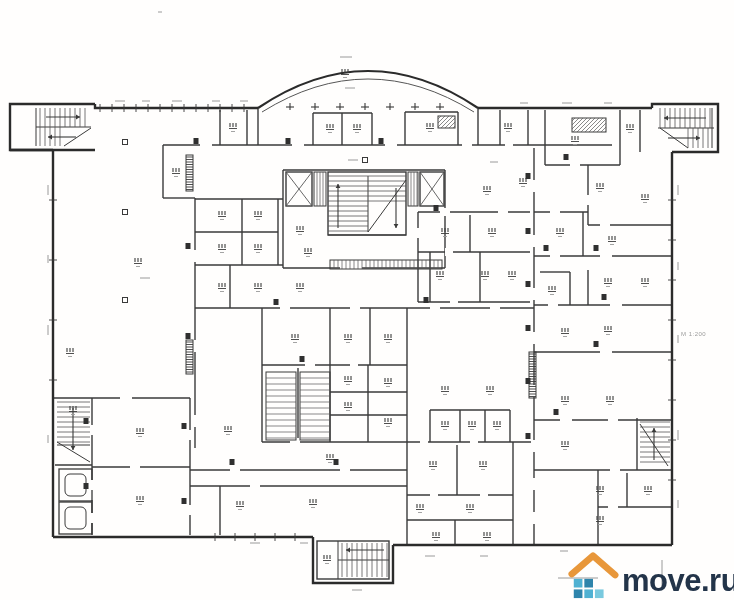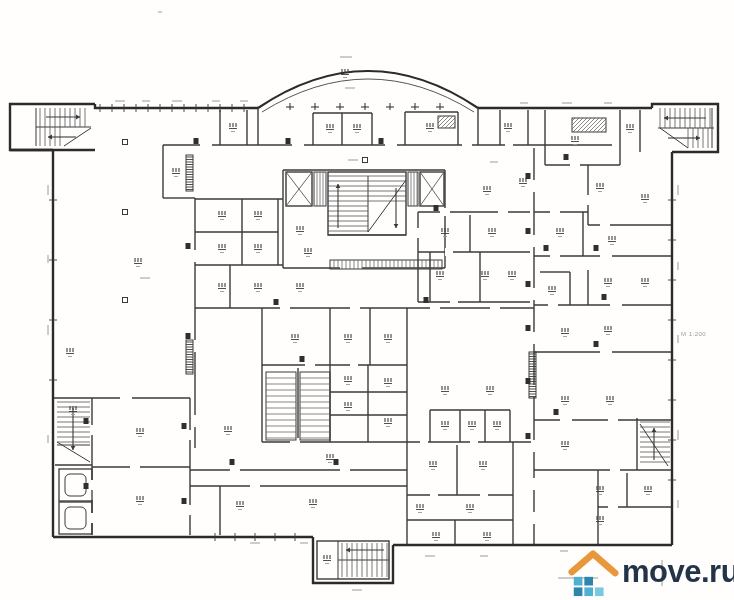--- a/index.html
+++ b/index.html
@@ -5,21 +5,21 @@
   html,body{margin:0;padding:0;background:#ffffff;}
   .page{position:relative;width:734px;height:600px;background:#fffefd;overflow:hidden;
         font-family:"Liberation Sans",sans-serif;}
   .title{position:absolute;top:18px;left:0;right:0;text-align:center;
          font-family:"Liberation Serif",serif;font-weight:700;font-size:17px;
          letter-spacing:5px;color:#454545;text-shadow:0 0 1px rgba(70,70,70,.35);}
   #plan{position:absolute;left:0;top:0;}
   .scale-note{position:absolute;left:681px;top:331px;font-size:6px;color:#9b9b9b;
               letter-spacing:.5px;}
   .watermark{position:absolute;left:566px;top:546px;width:168px;height:54px;
-             display:flex;align-items:center;}
+             display:flex;align-items:flex-end;}
   .house{width:54px;height:50px;flex:0 0 auto;}
   .wm-text{font-family:"Liberation Sans",sans-serif;font-weight:700;font-size:31px;
            line-height:1;letter-spacing:-0.5px;margin-left:2px;margin-bottom:4px;}
 </style>
 </head>
 <body>
 
 <div class="page">
   <div class="title">ПЛАН 5 ЭТАЖА</div>
 

